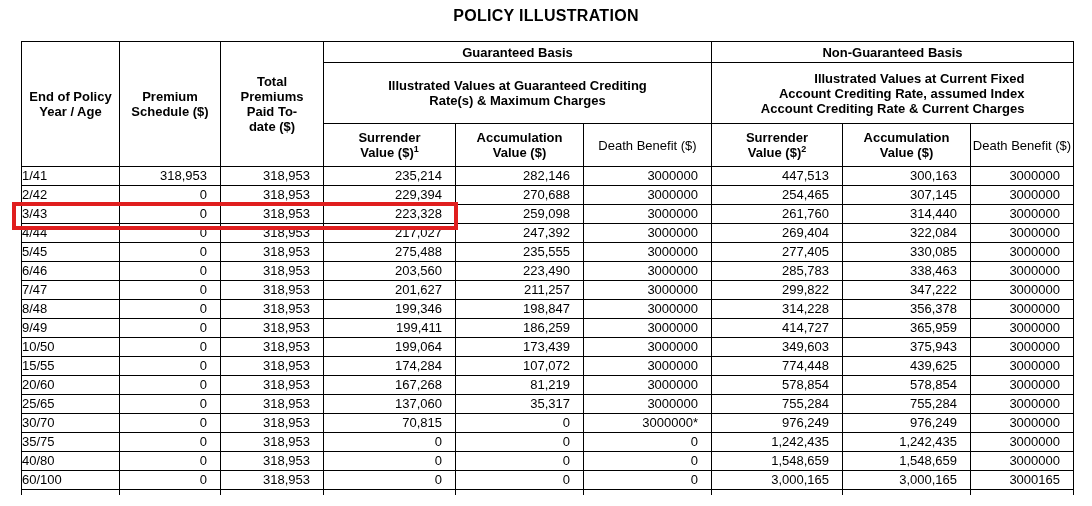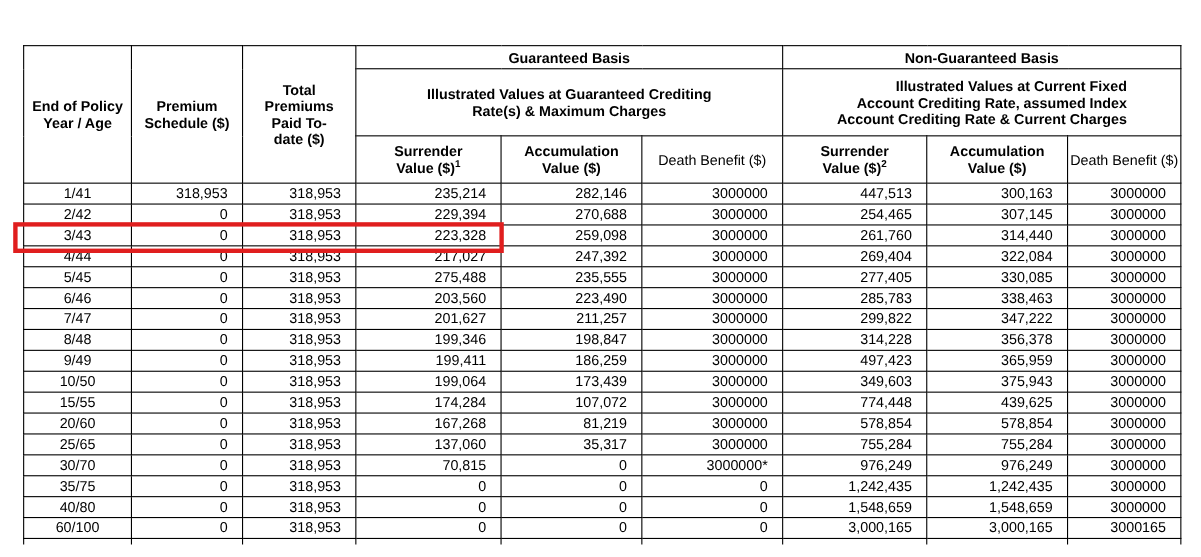--- a/index.html
+++ b/index.html
@@ -60,21 +60,21 @@
   sup { font-size: 9px; line-height: 0; }
 
   .policy-table tbody td {
     height: 18px;
     line-height: 18px;
     text-align: right;
     padding-right: 13px;
     white-space: nowrap;
   }
   .policy-table tbody td.c0 {
-    text-align: center;
+    text-align: left;
     padding-right: 0;
   }
   .policy-table tbody tr.stub td {
     height: 5px;
     line-height: 5px;
     border-top: none;
     border-bottom: none;
   }
 
   .highlight-box {
@@ -85,20 +85,21 @@
     box-sizing: border-box;
     pointer-events: none;
     background: transparent;
   }
 </style>
 </head>
 <body>
 
 <div class="page">
 
+  <div class="page-title">POLICY ILLUSTRATION</div>
 
   <table class="policy-table">
     <colgroup>
       <col style="width:98px">
         <col style="width:101px">
         <col style="width:103px">
       <col style="width:132px">
         <col style="width:128px">
         <col style="width:128px">
       <col style="width:131px">
@@ -237,21 +238,21 @@
           <td class="c7">356,378</td>
           <td class="c8">3000000</td>
         </tr>
         <tr>
           <td class="c0">9/49</td>
           <td class="c1">0</td>
           <td class="c2">318,953</td>
           <td class="c3">199,411</td>
           <td class="c4">186,259</td>
           <td class="c5">3000000</td>
-          <td class="c6">497,423</td>
+          <td class="c6">414,727</td>
           <td class="c7">365,959</td>
           <td class="c8">3000000</td>
         </tr>
         <tr>
           <td class="c0">10/50</td>
           <td class="c1">0</td>
           <td class="c2">318,953</td>
           <td class="c3">199,064</td>
           <td class="c4">173,439</td>
           <td class="c5">3000000</td>

